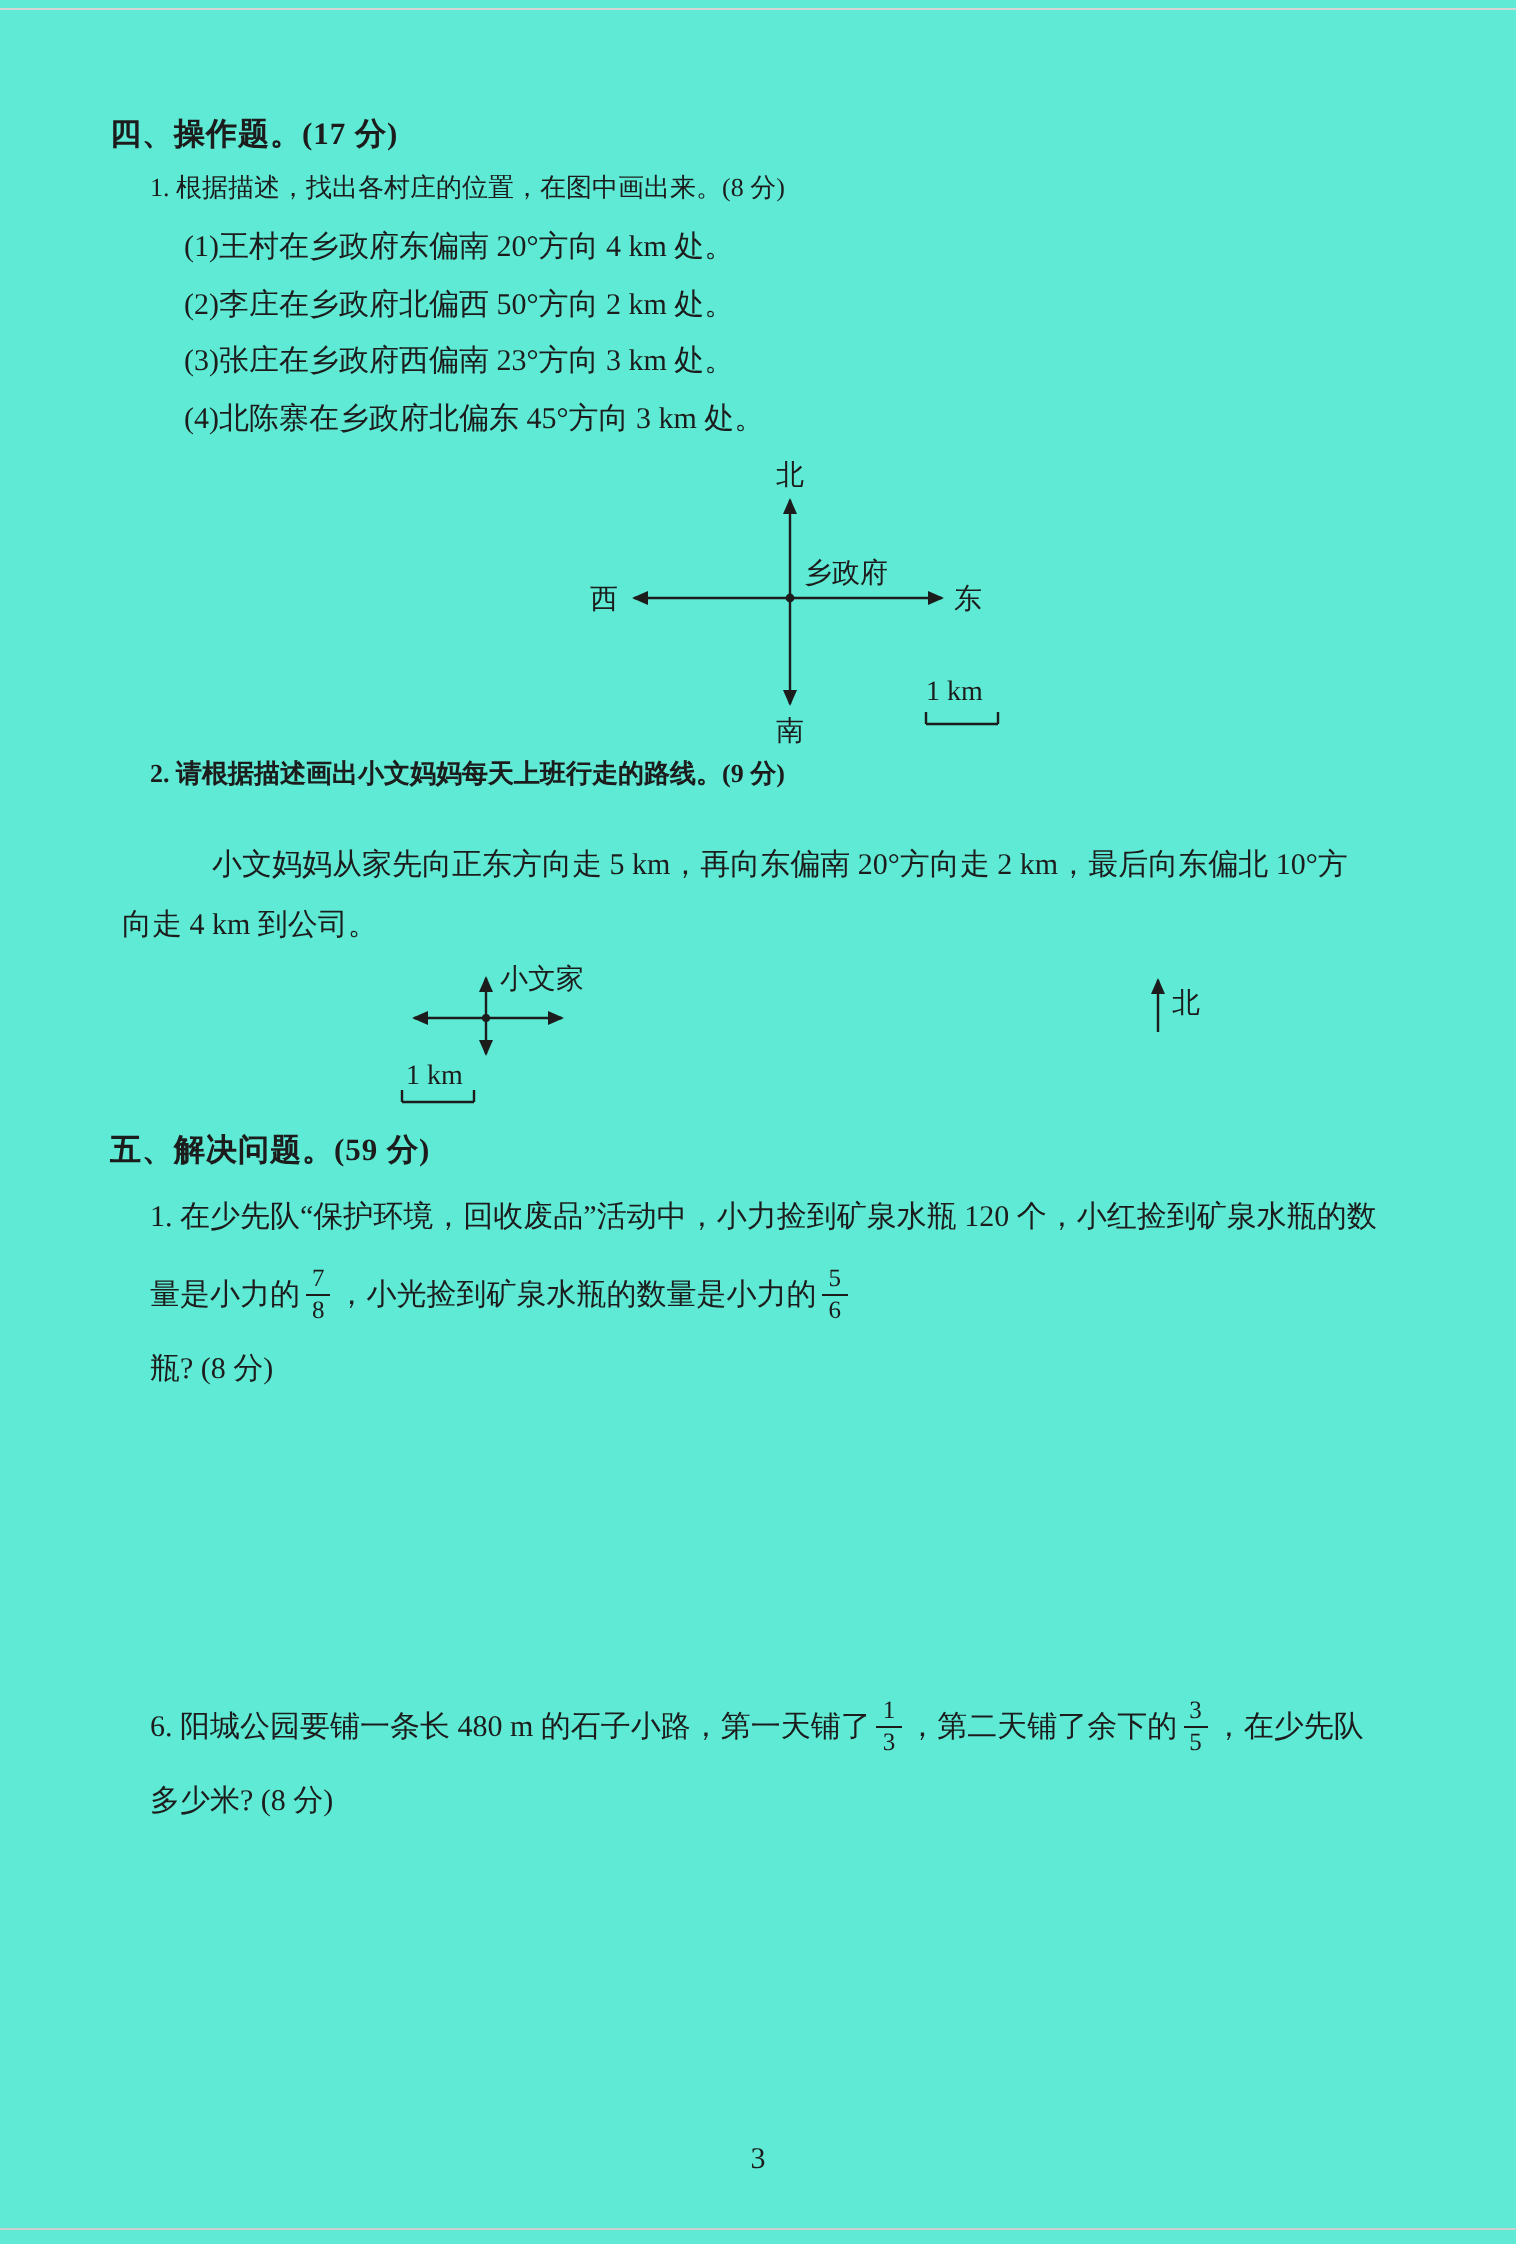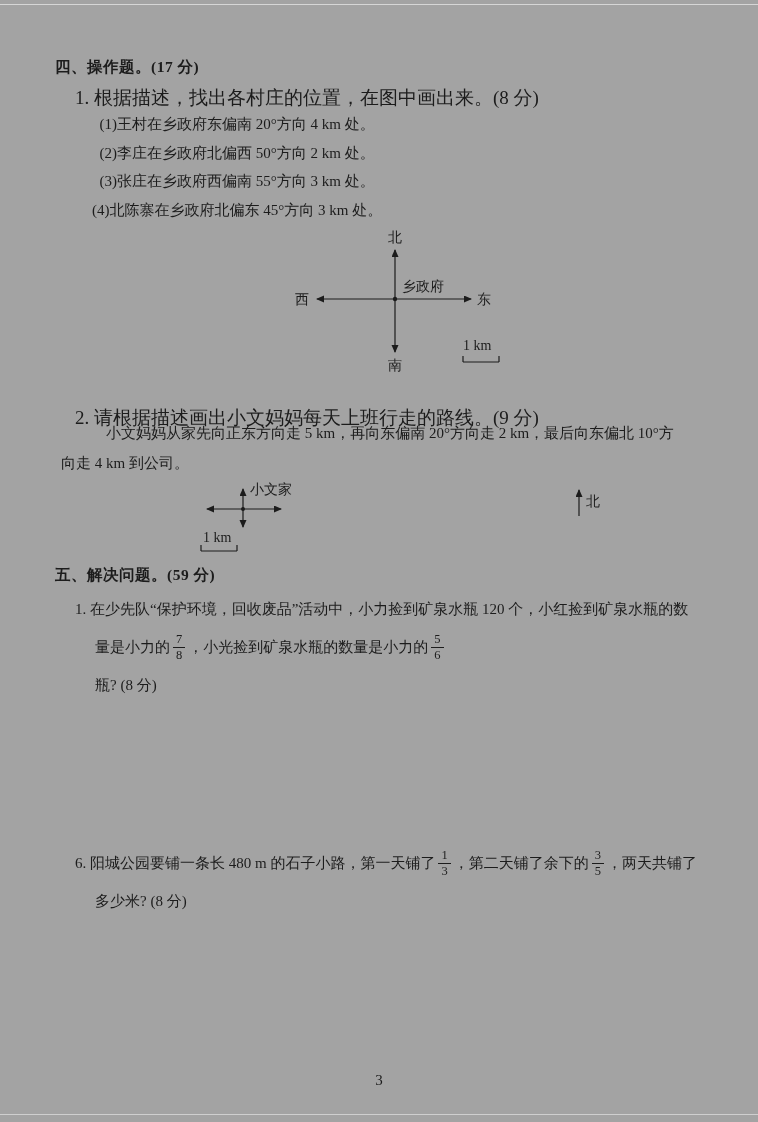--- a/index.html
+++ b/index.html
@@ -1,39 +1,39 @@
 <!DOCTYPE html>
 <html><head>
 <meta charset="utf-8">
 <style>
   * { margin:0; padding:0; box-sizing:border-box; }
   html,body { background:#e8e8e8; }
   .page {
     position:relative;
     width:758px; height:1122px;
     margin:0 auto;
-    background:#a3a3a3;
+    background:#5eead4;
     font-family:"Liberation Serif","DejaVu Serif",serif;
     color:#1c1c1c;
     font-size:15px;
     overflow:hidden;
   }
   .scanline { position:absolute; left:0; right:0; height:1px; background:#d6d6d6; }
   .abs { position:absolute; }
   .sec-title { font-weight:bold; font-size:15.5px; letter-spacing:0.5px; }
-  .stem { font-size:19px; }
+  .stem { font-size:13px; }
   .items div { line-height:28.5px; }
   .desc { width:645px; }
   .desc div { line-height:30px; }
   .desc .indent { text-indent:45px; }
   .qblock { width:650px; }
   .qline { line-height:30px; }
   .fracline { display:flex; align-items:center; height:46px; }
   .fracline span { white-space:pre; }
-  .cont { margin-left:20px; }
+  .cont { }
   .frac {
     display:inline-flex; flex-direction:column; align-items:center;
     vertical-align:middle; margin:0 3px;
     font-size:12.5px; line-height:1.2;
   }
   .frac .num { border-bottom:1px solid #1c1c1c; padding:0 3px; }
   .frac .den { padding:0 3px; }
   svg { overflow:visible; display:block; }
   svg text { font-family:"Liberation Serif","DejaVu Serif",serif; font-size:14px; fill:#1c1c1c; }
   svg line { stroke:#1c1c1c; stroke-width:1.2; }
@@ -44,24 +44,24 @@
 
 <div class="page">
 
   <div class="scanline" style="top:4px;"></div>
   <div class="scanline" style="top:1114px; background:#cfcfcf;"></div>
 
   <div class="abs sec-title" style="left:55px; top:57px;">四、操作题。(17 分)</div>
 
   <div class="abs stem" style="left:75px; top:85px;">1. 根据描述，找出各村庄的位置，在图中画出来。(8 分)</div>
 
-  <div class="abs items" style="left:92px; top:110px;text-align:center;">
+  <div class="abs items" style="left:92px; top:110px;">
     <div>(1)王村在乡政府东偏南 20°方向 4 km 处。</div>
     <div>(2)李庄在乡政府北偏西 50°方向 2 km 处。</div>
-    <div>(3)张庄在乡政府西偏南 55°方向 3 km 处。</div>
+    <div>(3)张庄在乡政府西偏南 23°方向 3 km 处。</div>
     <div>(4)北陈寨在乡政府北偏东 45°方向 3 km 处。</div>
   </div>
 
   <div class="abs" style="left:285px; top:228px;">
     <svg width="235" height="152" viewBox="0 0 235 152">
       <defs>
         <marker id="arr1" markerWidth="9" markerHeight="8" refX="7" refY="3.5" orient="auto" markerUnits="userSpaceOnUse">
           <path d="M0,0 L8,3.5 L0,7 Z" fill="#1c1c1c"></path>
         </marker>
       </defs>
@@ -75,21 +75,21 @@
       <text x="24" y="76" text-anchor="end">西</text>
       <text x="192" y="76" text-anchor="start">东</text>
       <text x="117" y="63" text-anchor="start">乡政府</text>
       <text x="178" y="122" text-anchor="start">1 km</text>
       <line x1="178" y1="134" x2="214" y2="134"></line>
       <line x1="178" y1="128" x2="178" y2="134"></line>
       <line x1="214" y1="128" x2="214" y2="134"></line>
     </svg>
   </div>
 
-  <div class="abs stem" style="left:75px; top:405px;">2. 请根据描述画出小文妈妈每天上班行走的路线。(9 分)</div>
+  <div class="abs stem" style="left:75px; top:378px;font-weight:bold;">2. 请根据描述画出小文妈妈每天上班行走的路线。(9 分)</div>
 
   <div class="abs desc" style="left:61px; top:418px;">
     <div class="indent">小文妈妈从家先向正东方向走 5 km，再向东偏南 20°方向走 2 km，最后向东偏北 10°方</div>
     <div>向走 4 km 到公司。</div>
   </div>
 
   <div class="abs" style="left:195px; top:480px;">
     <svg width="115" height="78" viewBox="0 0 115 78">
       <defs>
         <marker id="arr2" markerWidth="9" markerHeight="8" refX="7" refY="3.5" orient="auto" markerUnits="userSpaceOnUse">
@@ -145,20 +145,20 @@
       <span>6. 阳城公园要铺一条长 480 m 的石子小路，第一天铺了</span>
       <span class="frac">
         <span class="num">1</span>
         <span class="den">3</span>
       </span>
       <span>，第二天铺了余下的</span>
       <span class="frac">
         <span class="num">3</span>
         <span class="den">5</span>
       </span>
-      <span>，两天共铺了</span>
+      <span>，在少先队</span>
     </div>
     <div class="qline cont">多少米? (8 分)</div>
   </div>
 
   <div class="page-num" style="top:1072px;">3</div>
 
 </div>
 
 </body></html>

